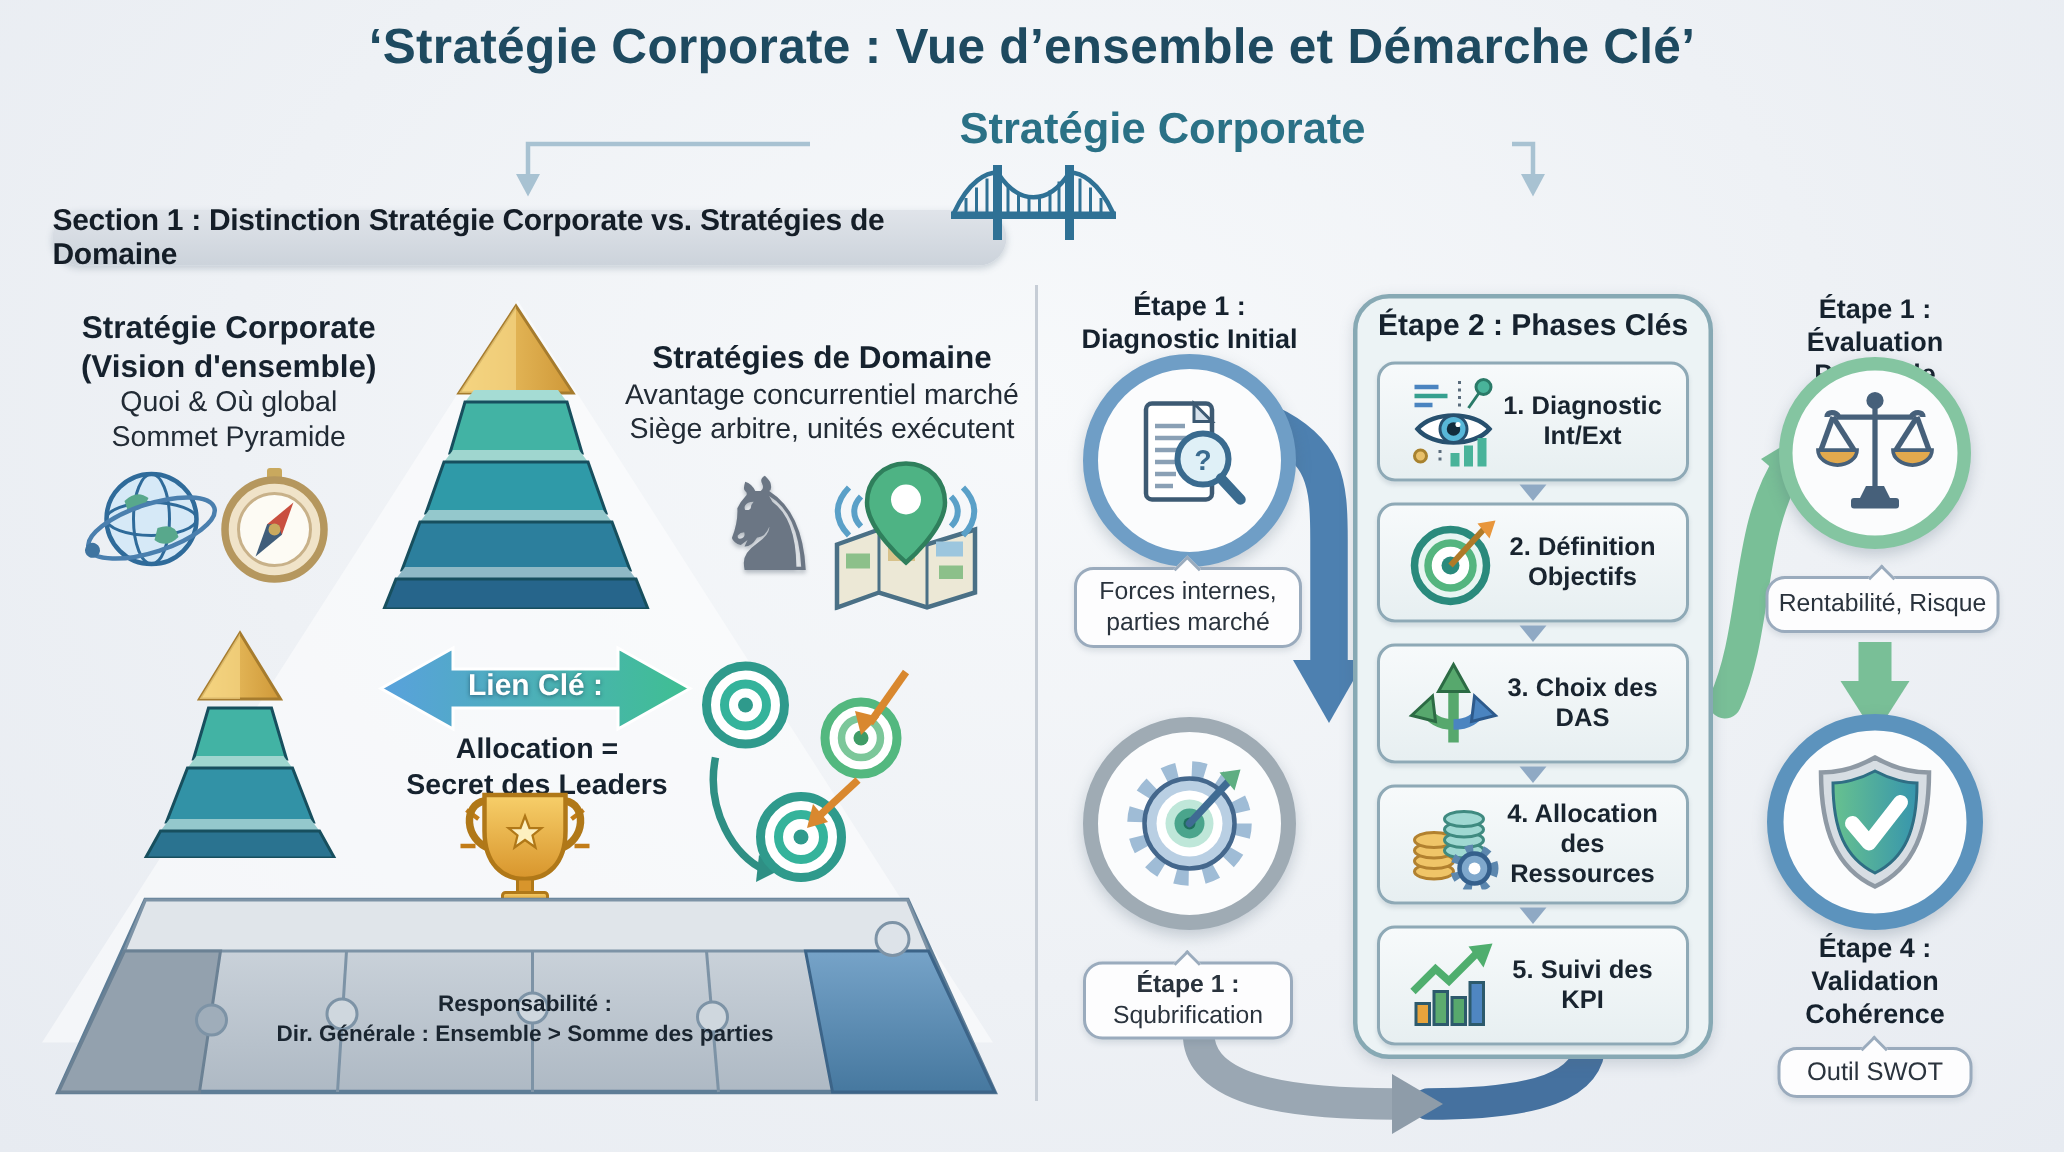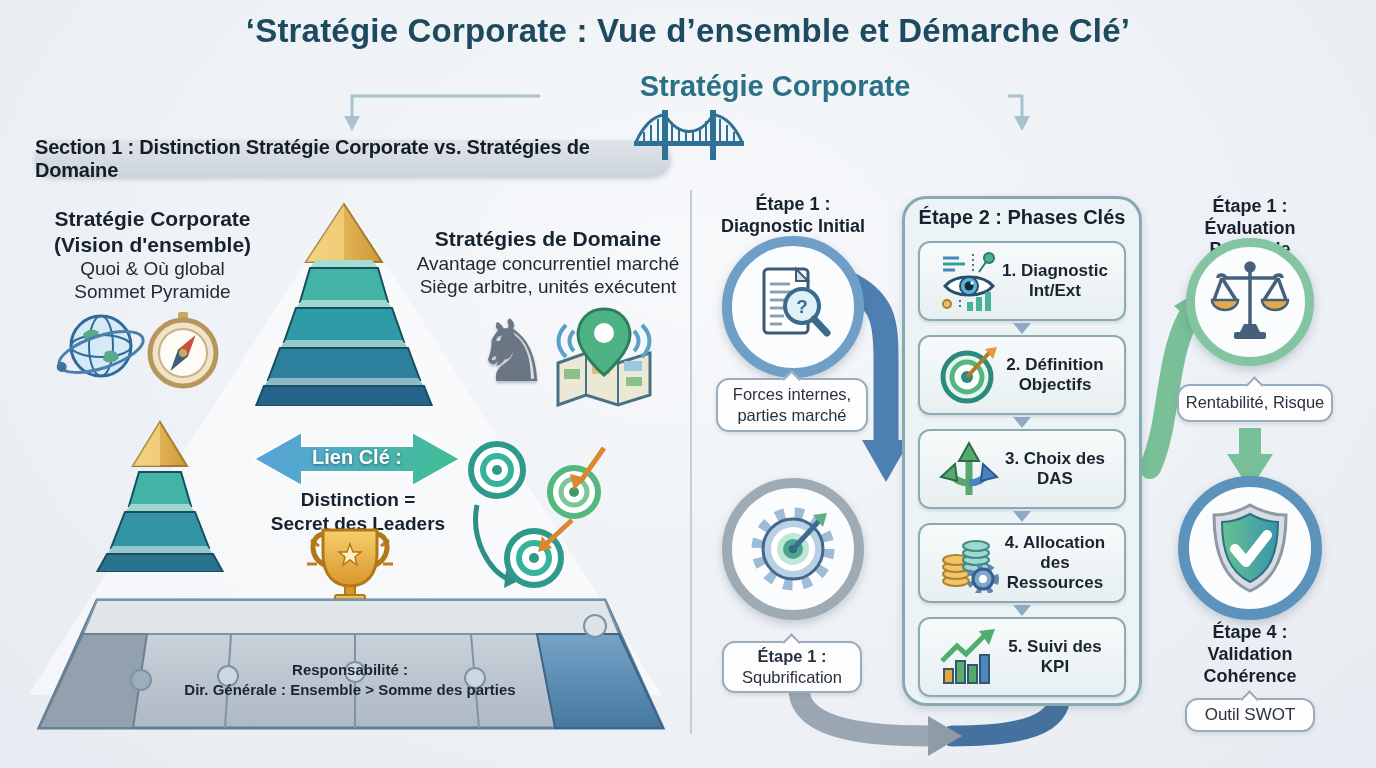--- a/index.html
+++ b/index.html
@@ -211,21 +211,21 @@
     <defs>
         <linearGradient id="lienGrad" x1="0" y1="0" x2="1" y2="0">
       <stop offset="0" stop-color="#59a1dd"></stop>
           <stop offset="1" stop-color="#3fbf92"></stop>
         </linearGradient>
       </defs>
     <polygon points="4,29 52,2 52,16 162,16 162,2 210,29 162,56 162,42 52,42 52,56" fill="url(#lienGrad)" stroke="#ffffff" stroke-width="2"></polygon>
   </svg>
   <div class="abs z2 lien-label">Lien Clé :</div>
   <div class="abs z2 lien-sub">
-    <div>Distinction =</div>
+    <div>Allocation =</div>
     <div>Secret des Leaders</div>
   </div>
 
   <svg class="abs z2" style="left:452px;top:420px" width="165" height="175" viewBox="0 0 165 175">
     <path d="M25,85 C18,120 38,152 58,160" fill="none" stroke="#2e8f84" stroke-width="5"></path>
     <polygon points="52,168 68,160 54,150" fill="#2e8f84"></polygon>
     <g>
         <circle cx="45" cy="50" r="26" fill="#fff" stroke="#2f9a8c" stroke-width="6"></circle>
        <circle cx="45" cy="50" r="14" fill="#fff" stroke="#35b39b" stroke-width="6"></circle>
        <circle cx="45" cy="50" r="5" fill="#2f9a8c"></circle>

